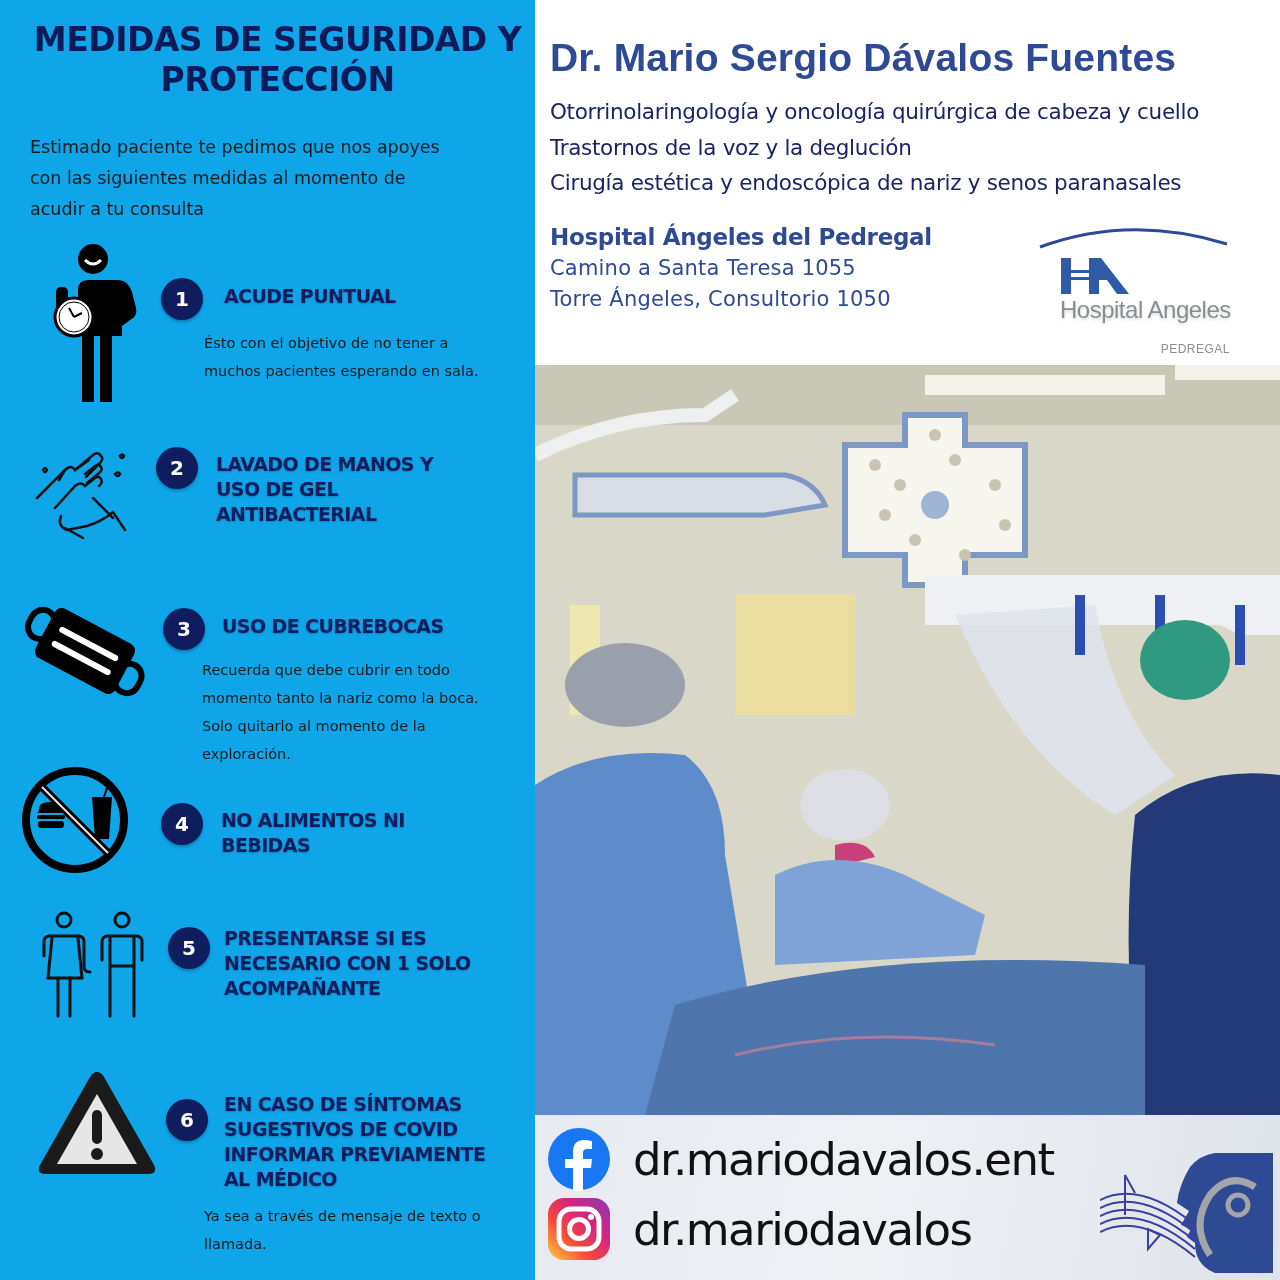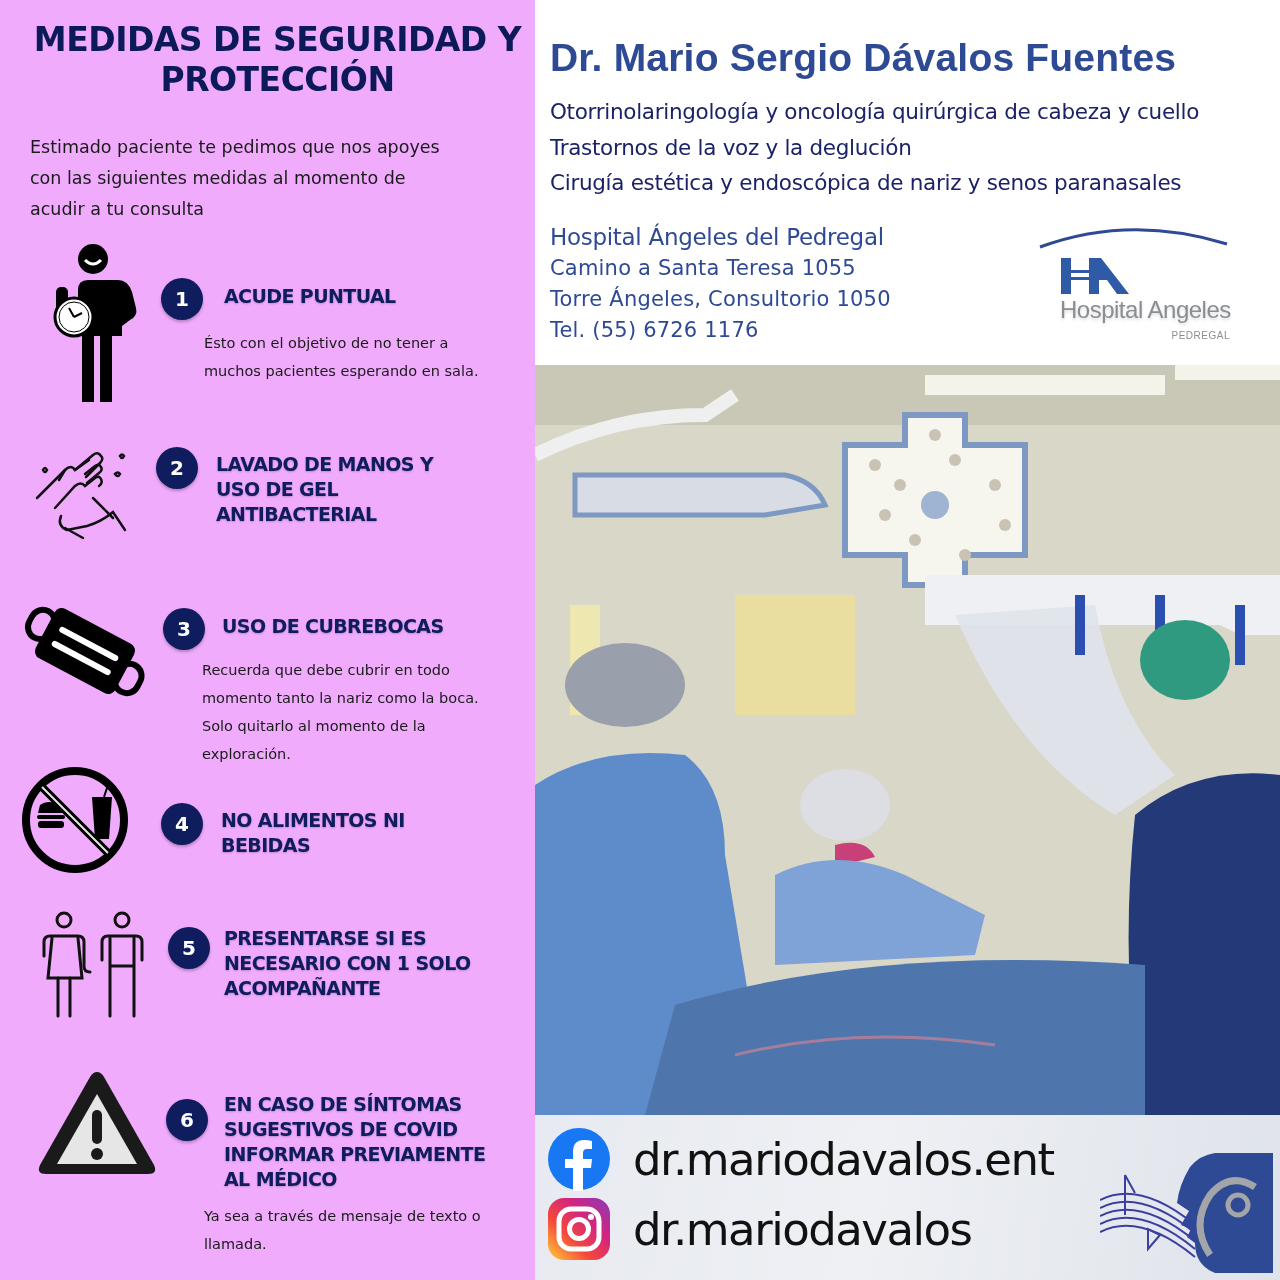--- a/index.html
+++ b/index.html
@@ -2,21 +2,21 @@
 <html><head>
 <meta charset="utf-8">
 <style>
   * { box-sizing: border-box; margin: 0; padding: 0; }
   html, body { width: 1280px; height: 1280px; overflow: hidden; background: #fff; }
   body { position: relative; font-family: "DejaVu Sans", sans-serif; }
 
   
   .left {
     position: absolute; left: 0; top: 0; width: 535px; height: 1280px;
-    background: #f0abfc;
+    background: #0ea5e9;
   }
   .left-title {
     position: absolute; left: 20px; top: 20px; width: 515px;
     text-align: center; color: #0c1a5a;
     font-family: "DejaVu Sans", sans-serif; font-weight: bold;
     font-size: 33px; line-height: 40px; letter-spacing: -0.5px;
   }
   .left-intro {
     position: absolute; left: 30px; top: 132px; width: 500px;
     text-align: left; color: #1a1a1a;
@@ -47,36 +47,36 @@
     font-family: "Liberation Sans", sans-serif; font-weight: bold;
     color: #2e4a94; font-size: 39px; letter-spacing: 0.2px; white-space: nowrap;
   }
   .specialties { position: absolute; left: 15px; top: 94px; }
   .spec {
     font-family: "DejaVu Sans", sans-serif; color: #1b2366; font-size: 21.5px;
     line-height: 35.5px; white-space: nowrap; letter-spacing: -0.3px;
   }
   .hospital { position: absolute; left: 15px; top: 222px; }
   .hosp-name {
-    color: #2e4a94; font-weight: normal; font-size: 23px; line-height: 31px;
+    color: #2e4a94; font-weight: bold; font-size: 23px; line-height: 31px;
     font-family: "DejaVu Sans", sans-serif; letter-spacing: -0.3px;
   }
   .hosp-line {
     color: #2e4a94; font-size: 21px; line-height: 31px; letter-spacing: 0.2px;
     font-family: "DejaVu Sans", sans-serif;
   }
   .hosp-logo { position: absolute; left: 500px; top: 222px; width: 200px; height: 130px; }
   .hosp-logo-name {
     position: absolute; left: 25px; top: 74px; color: #8a8d92;
     font-family: "Liberation Sans", sans-serif; font-size: 24px; white-space: nowrap;
     letter-spacing: -0.5px; text-shadow: 0 2px 3px rgba(0,0,0,0.15);
   }
   .hosp-logo-sub {
-    position: absolute; right: 5px; top: 108px; color: #8a8d92;
-    font-family: "Liberation Sans", sans-serif; font-size: 10px; letter-spacing: 0.5px;
+    position: absolute; right: 5px; top: 120px; color: #8a8d92;
+    font-family: "Liberation Sans", sans-serif; font-size: 12px; letter-spacing: 0.5px;
   }
 
   
   .photo {
     position: absolute; left: 535px; top: 365px; width: 745px; height: 750px; overflow: hidden;
     background: linear-gradient(180deg, #d6d3c1 0%, #e2e0cf 30%, #cfd3cd 55%, #6f8fb7 75%, #4f6f9b 100%);
   }
 
   
   .social {
@@ -216,21 +216,20 @@
   <div class="dr-name">Dr. Mario Sergio Dávalos Fuentes</div>
   <div class="specialties">
     <div class="spec">Otorrinolaringología y oncología quirúrgica de cabeza y cuello</div>
     <div class="spec">Trastornos de la voz y la deglución</div>
     <div class="spec">Cirugía estética y endoscópica de nariz y senos paranasales</div>
   </div>
   <div class="hospital">
     <div class="hosp-name">Hospital Ángeles del Pedregal</div>
     <div class="hosp-line">Camino a Santa Teresa 1055</div>
     <div class="hosp-line">Torre Ángeles, Consultorio 1050</div>
-    <div class="hosp-line">Tel. (55) 6726 1176</div>
   </div>
   <div class="hosp-logo">
     <svg width="200" height="75" viewBox="0 0 200 75" style="position:absolute;left:0;top:0">
       <path d="M5 25 Q95 -8 192 22" stroke="#2e4a94" stroke-width="3" fill="none"></path>
       <rect x="26" y="36" width="10" height="36" fill="#2e5aa6"></rect>
       <rect x="36" y="48" width="22" height="3" fill="#2e5aa6"></rect>
       <rect x="36" y="55" width="22" height="3" fill="#2e5aa6"></rect>
       <path d="M54 36 h12 l28 36 h-12 l-10 -14 h-8 v14 h-10 z" fill="#2e5aa6"></path>
     </svg>
     <div class="hosp-logo-name">Hospital Angeles</div>

